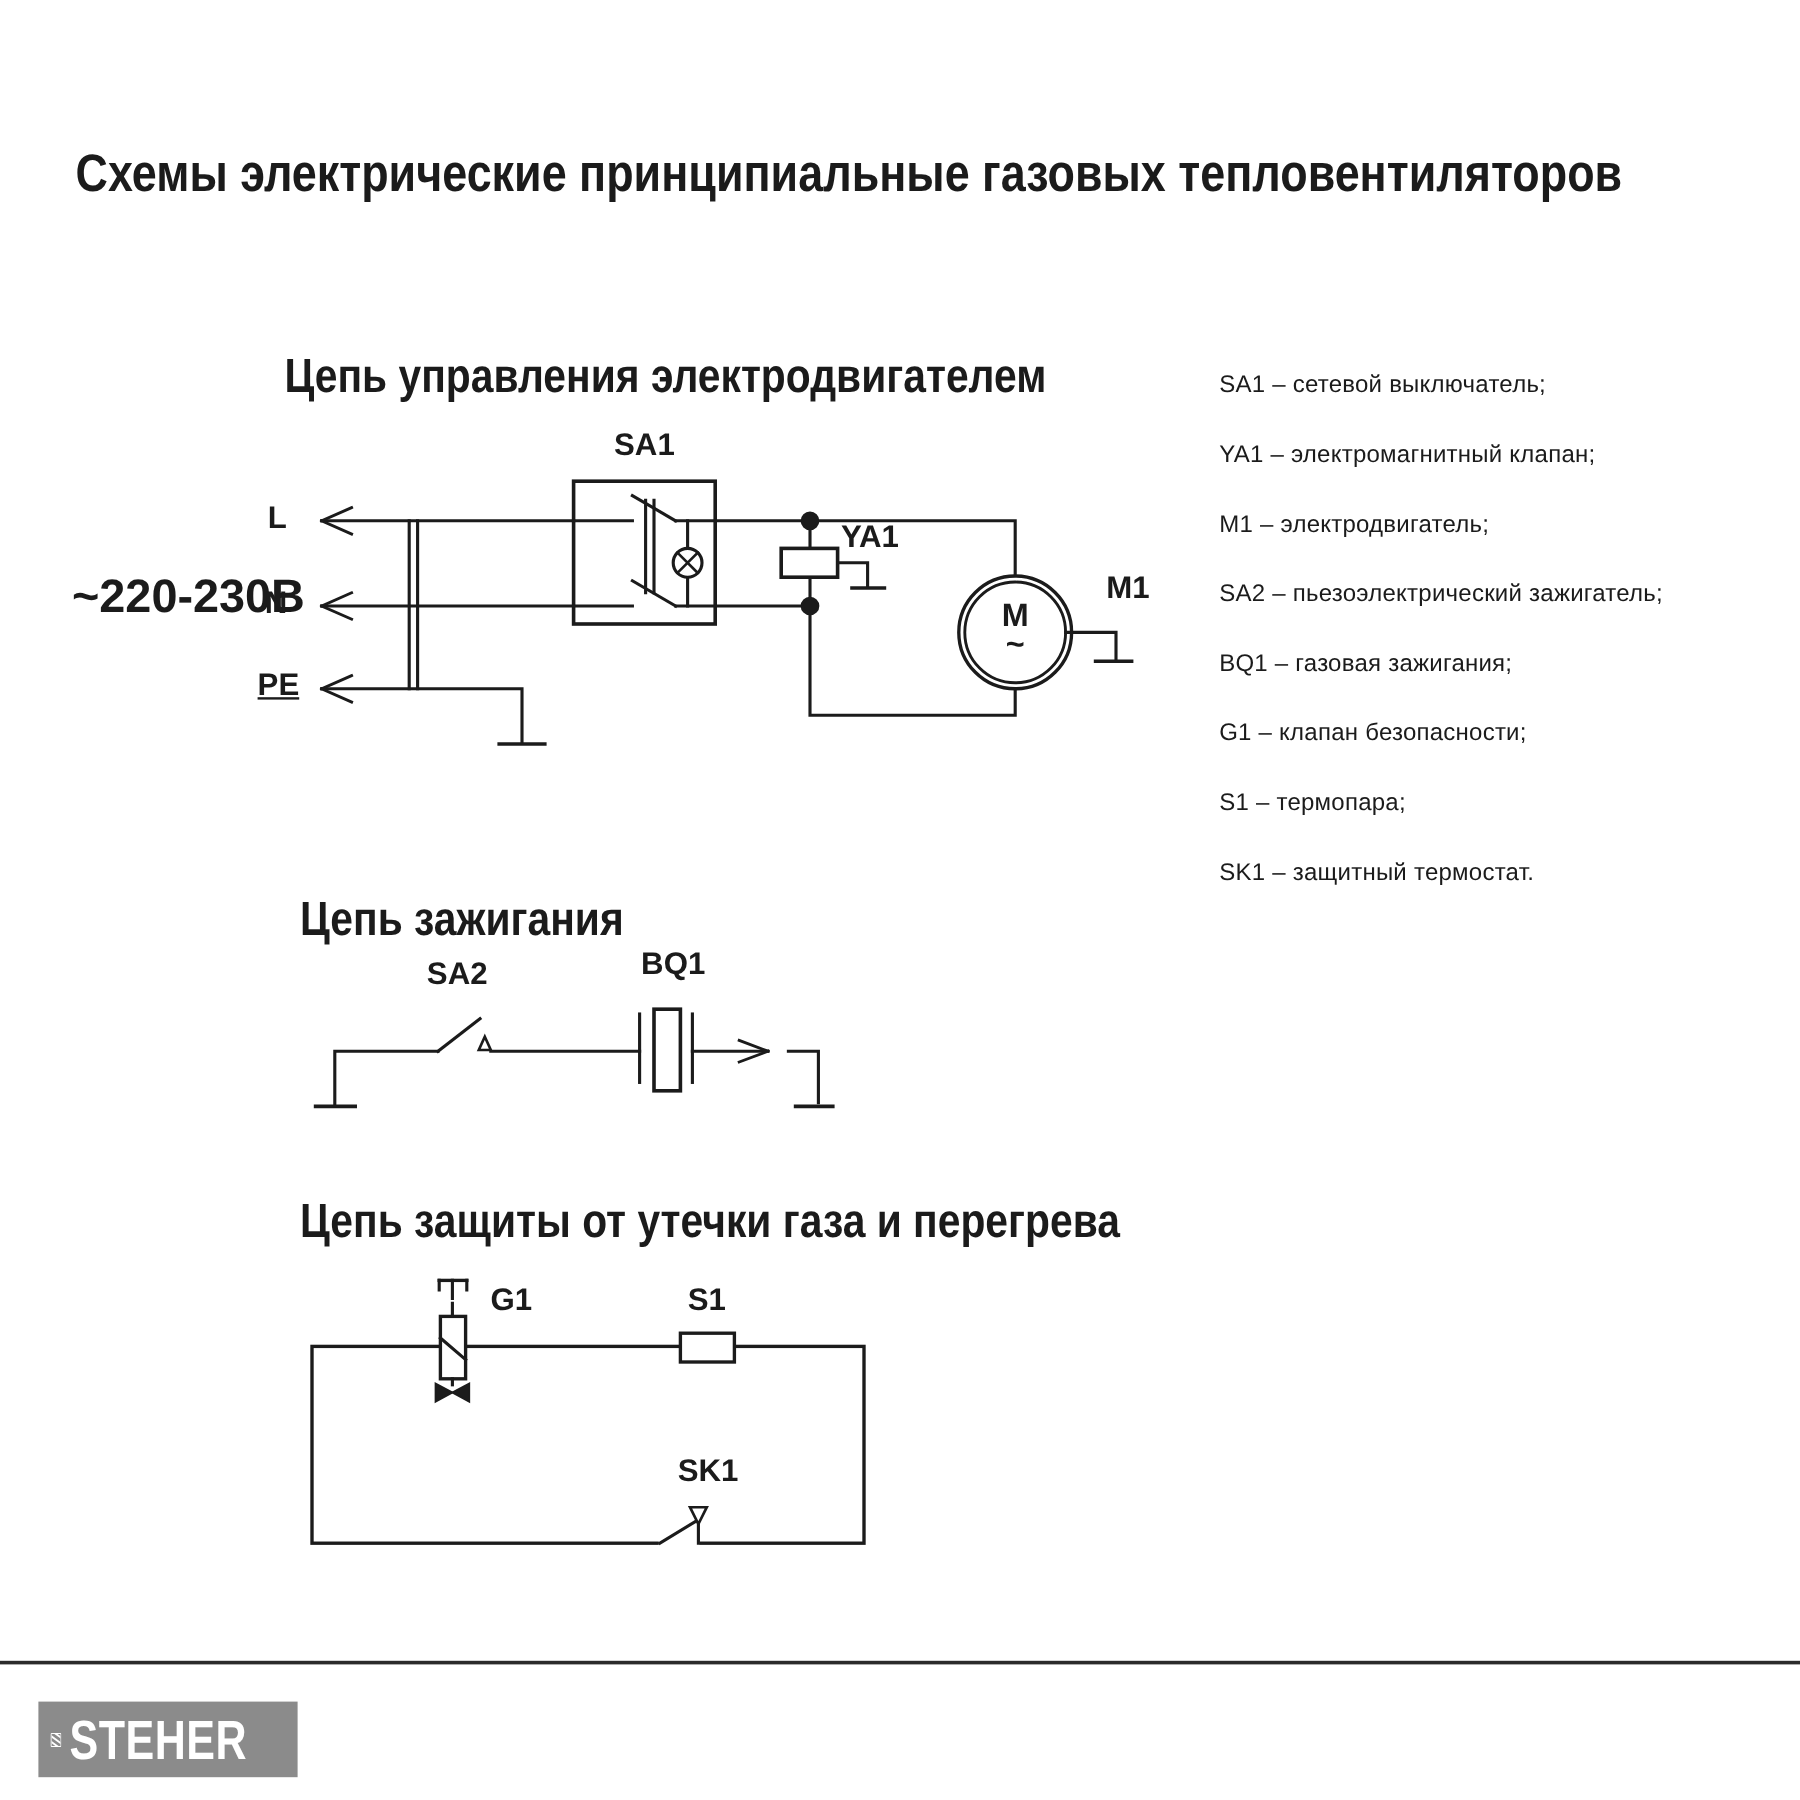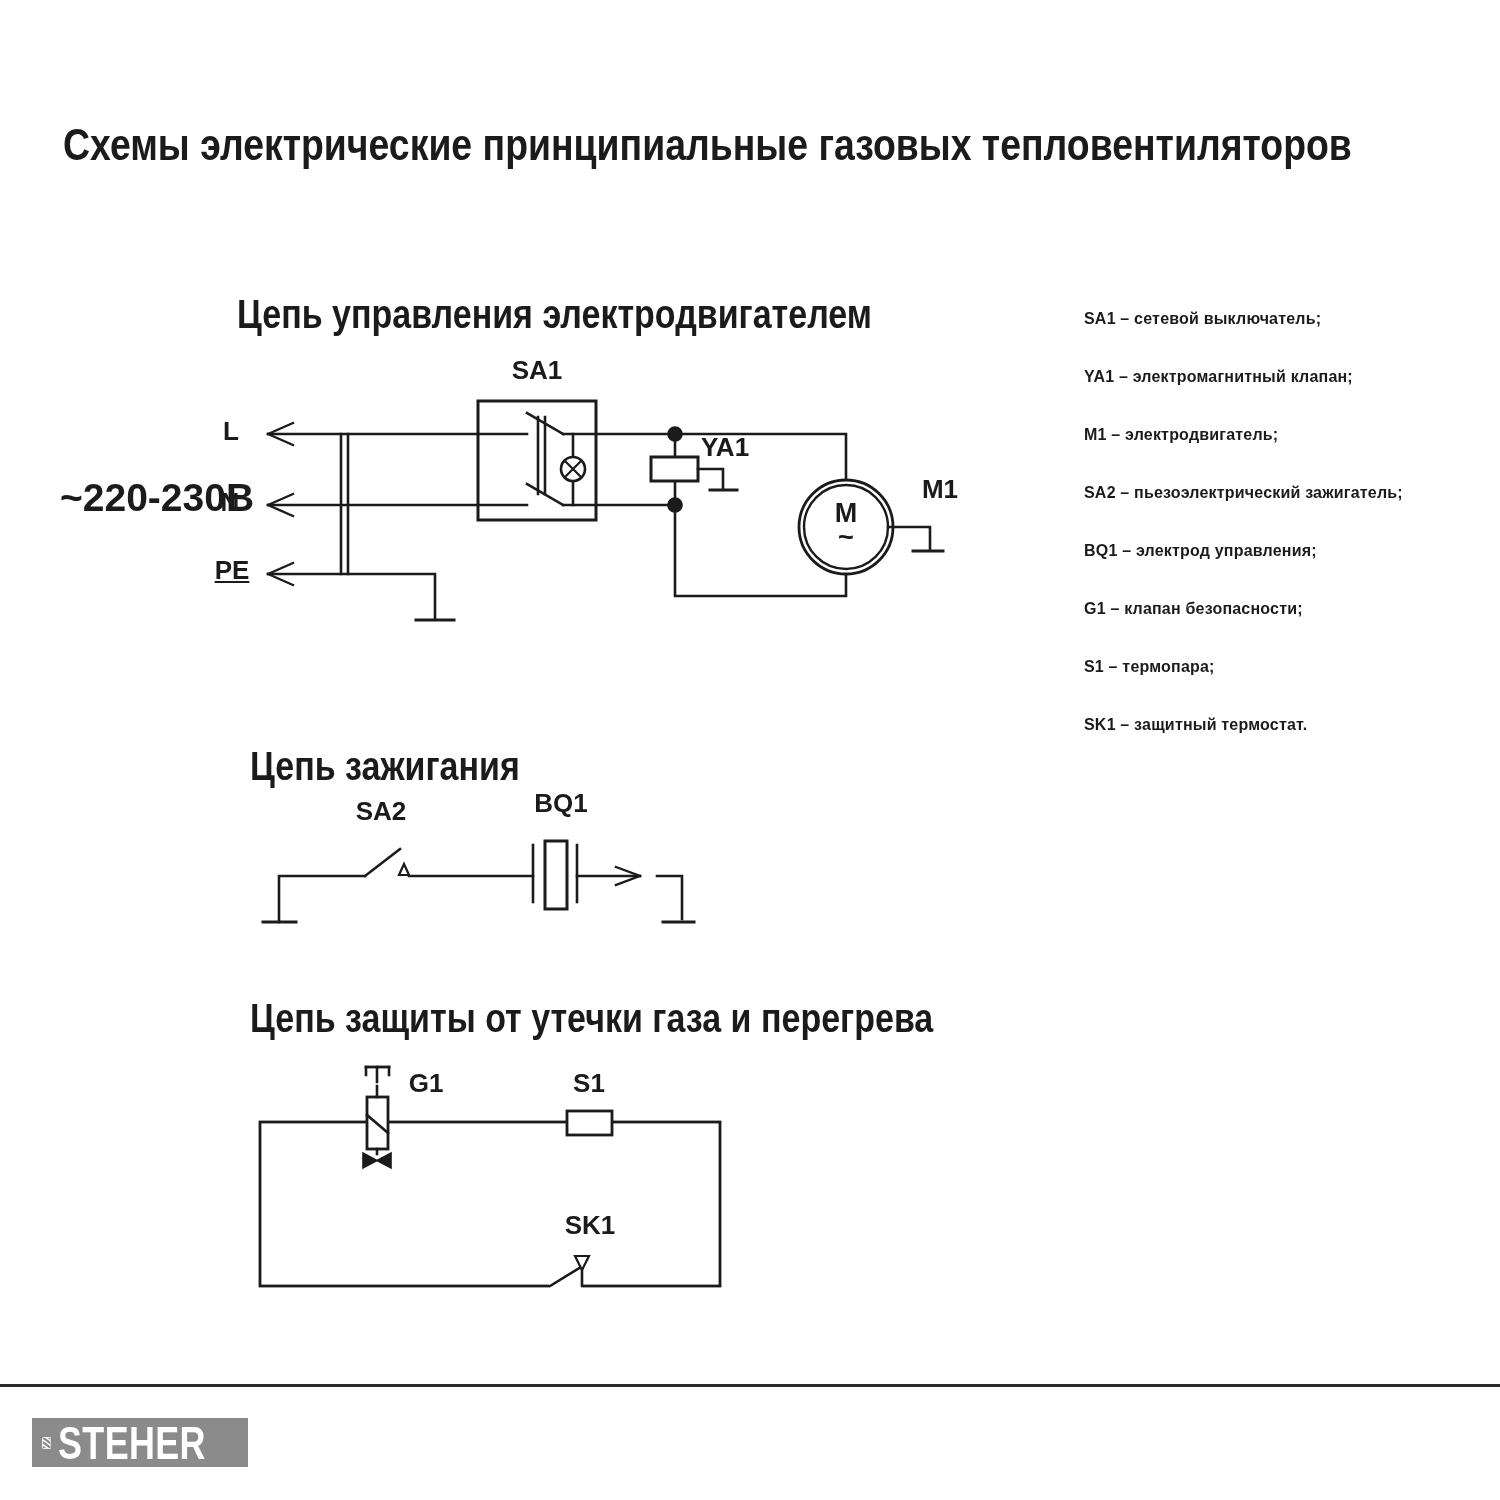--- a/index.html
+++ b/index.html
@@ -6,25 +6,25 @@
   #canvas{
     position:relative;width:1500px;height:1500px;background:#ffffff;
     font-family:"Liberation Sans",sans-serif;color:#1b1b1b;overflow:hidden;margin-top:14px;
   }
   .abs{position:absolute;white-space:nowrap;}
   .gost{transform:scaleX(0.85);transform-origin:0 50%;}
   .main-title{left:63px;top:106px;font-size:44px;font-weight:bold;letter-spacing:0px;}
   .sec-title{font-size:40px;font-weight:bold;}
   .clabel{font-size:26px;font-weight:bold;transform:translateX(-50%);text-align:center;}
   .mlabel{font-size:27px;font-weight:bold;transform:translateX(-50%);text-align:center;}
-  .legend-row{left:1084px;font-size:16px;font-weight:bold;letter-spacing:0.2px;}
+  .legend-row{left:1016px;font-size:20px;font-weight:normal;letter-spacing:0.2px;}
   svg.wires{position:absolute;left:0;top:0;}
   .divider{position:absolute;left:0;top:1370px;width:1500px;height:3px;background:#2b2b2b;}
   .logo-box{
-    position:absolute;left:32px;top:1404px;width:216px;height:49px;background:#8b8b8b;
+    position:absolute;left:32px;top:1404px;width:216px;height:63px;background:#8b8b8b;
     display:flex;align-items:center;padding-left:10px;box-sizing:border-box;gap:7px;
   }
   .brand{
     color:#ffffff;font-size:46px;font-weight:bold;letter-spacing:0.5px;
     transform:scaleX(0.78);transform-origin:0 50%;line-height:1;
   }
   .footer-line{position:absolute;left:290px;top:1416px;font-size:38px;}
   .footer-model{font-weight:bold;color:#141414;}
   .footer-desc{font-weight:normal;color:#2e2e2e;margin-left:12px;}
 </style>
@@ -158,21 +158,21 @@
   <div class="abs clabel" style="left:561px;top:774px;">BQ1</div>
   <div class="abs clabel" style="left:426px;top:1054px;">G1</div>
   <div class="abs clabel" style="left:589px;top:1054px;">S1</div>
   <div class="abs clabel" style="left:590px;top:1196px;">SK1</div>
 
   <div>
     <div class="abs legend-row" style="top:296px;">SA1 – сетевой выключатель;</div>
     <div class="abs legend-row" style="top:354px;">YA1 – электромагнитный клапан;</div>
     <div class="abs legend-row" style="top:412px;">M1 – электродвигатель;</div>
     <div class="abs legend-row" style="top:470px;">SA2 – пьезоэлектрический зажигатель;</div>
-    <div class="abs legend-row" style="top:528px;">BQ1 – электрод управления;</div>
+    <div class="abs legend-row" style="top:528px;">BQ1 – газовая зажигания;</div>
     <div class="abs legend-row" style="top:586px;">G1 – клапан безопасности;</div>
     <div class="abs legend-row" style="top:644px;">S1 – термопара;</div>
     <div class="abs legend-row" style="top:702px;">SK1 – защитный термостат.</div>
   </div>
 
   <div class="divider"></div>
 
   <div class="logo-box">
     <svg width="36" height="46" viewBox="0 0 36 46">
       <defs>

